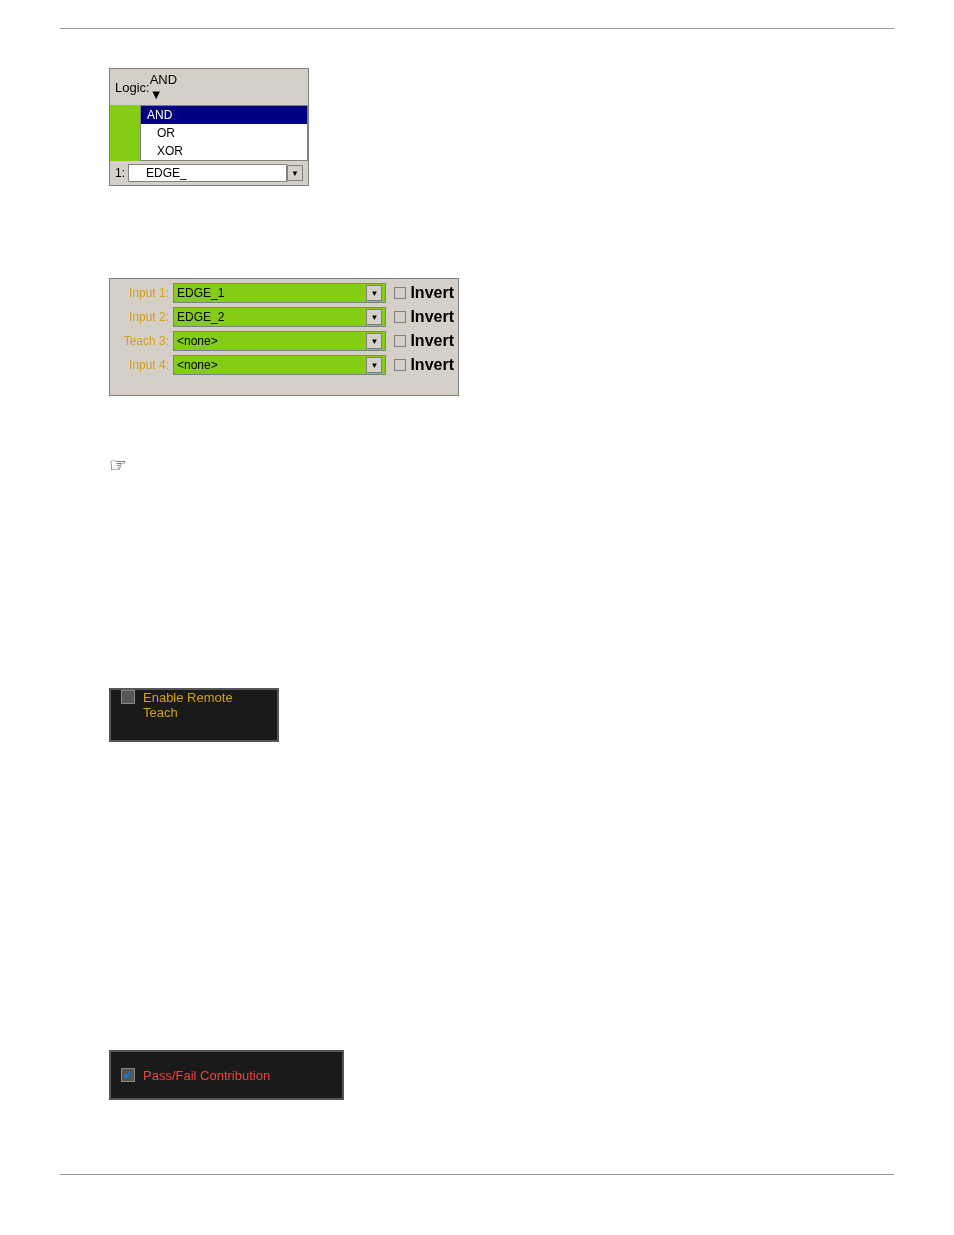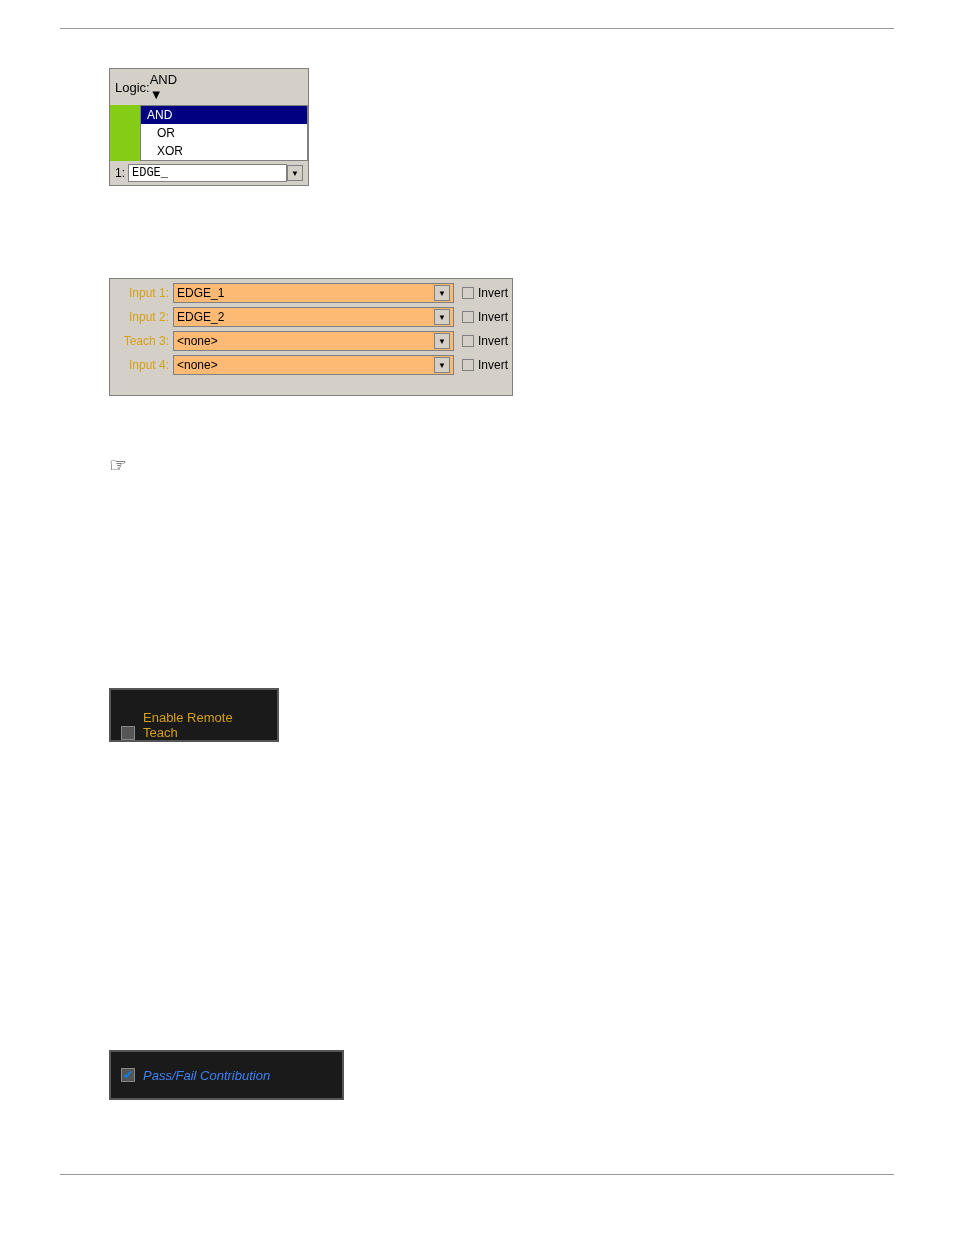--- a/index.html
+++ b/index.html
@@ -93,42 +93,41 @@
 
     .edge-label {
       font-size: 12px;
       margin-right: 3px;
     }
 
     .edge-field {
       flex: 1;
       background: white;
       border: 1px solid #808080;
-      padding: 1px 3px;
-      font-size: 12px;
-      font-family: Liberation Mono, monospace;
+      padding: 1px 17px;
+      font-size: 12px;
     }
 
     .edge-arrow {
       width: 16px;
       height: 16px;
       background: #d4d0c8;
       border: 1px solid #808080;
       display: flex;
       align-items: center;
       justify-content: center;
       font-size: 8px;
     }
 
     
     .input-panel {
       position: absolute;
       top: 278px;
       left: 109px;
-      width: 404px;
+      width: 350px;
       background: #d4d0c8;
       border: 1px solid #808080;
       padding: 4px;
     }
 
     .input-row {
       display: flex;
       align-items: center;
       margin-bottom: 4px;
     }
@@ -142,21 +141,21 @@
       font-size: 12px;
       text-align: right;
       margin-right: 4px;
       color: #d4a017;
     }
 
     .input-select-wrapper {
       flex: 1;
       display: flex;
       align-items: center;
-      background: #fdba74;
+      background: #84cc16;
       border: 1px solid #808080;
       padding: 1px 3px;
       font-size: 12px;
     }
 
     .input-select-text {
       flex: 1;
       font-size: 12px;
     }
 
@@ -180,43 +179,44 @@
 
     .invert-checkbox {
       width: 12px;
       height: 12px;
       background: #d4d0c8;
       border: 1px solid #808080;
       margin-right: 4px;
     }
 
     .invert-label {
-      font-size: 12px;
+      font-size: 16px;
       color: #000;
+      font-weight: bold;
     }
 
     
     .finger-icon {
       position: absolute;
       top: 453px;
       left: 109px;
       font-size: 20px;
     }
 
     
     .remote-teach-btn {
       position: absolute;
       top: 688px;
       left: 109px;
       width: 170px;
       height: 54px;
       background: #1a1a1a;
       border: 2px solid #555;
       display: flex;
-      align-items: flex-end;
+      align-items: flex-start;
       padding: 0 10px;
       cursor: pointer;
     }
 
     .remote-teach-btn .btn-checkbox {
       width: 14px;
       height: 14px;
       background: #555;
       border: 1px solid #888;
       margin-right: 8px;
@@ -252,23 +252,22 @@
       margin-right: 8px;
       flex-shrink: 0;
       display: flex;
       align-items: center;
       justify-content: center;
       color: #0080ff;
       font-size: 12px;
     }
 
     .passfail-btn .btn-label {
-      color: #3b82f6;
+      color: #ef4444;
       font-size: 13px;
-      font-style: italic;
     }
   </style>
 </head>
 <body>
 
 <div class="page-container">
 
   <div class="top-rule"></div>
 
   <div class="logic-dropdown-open">

